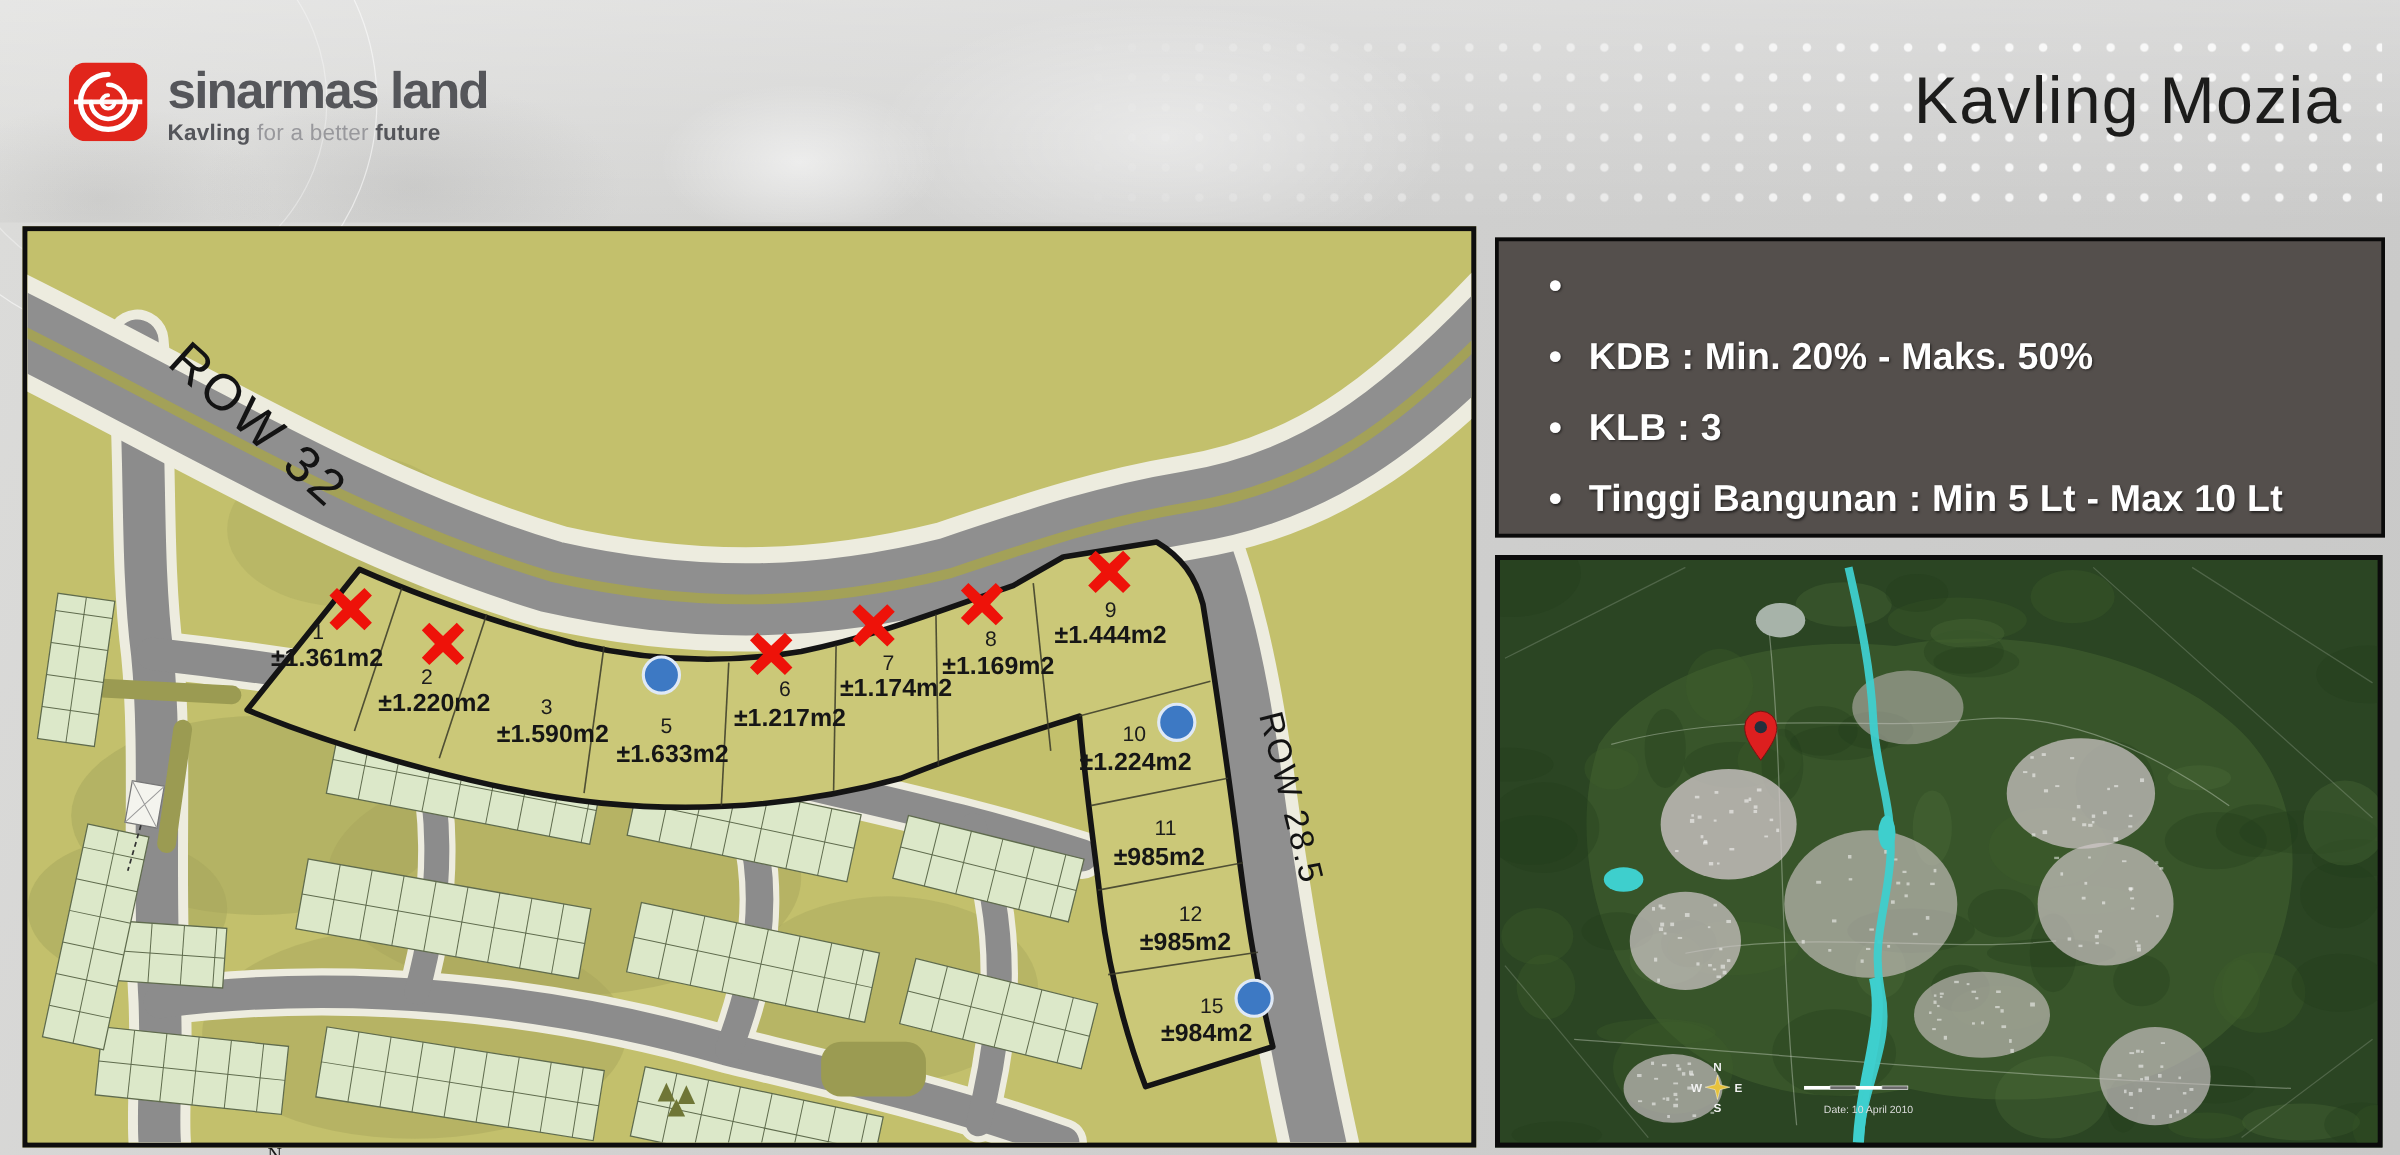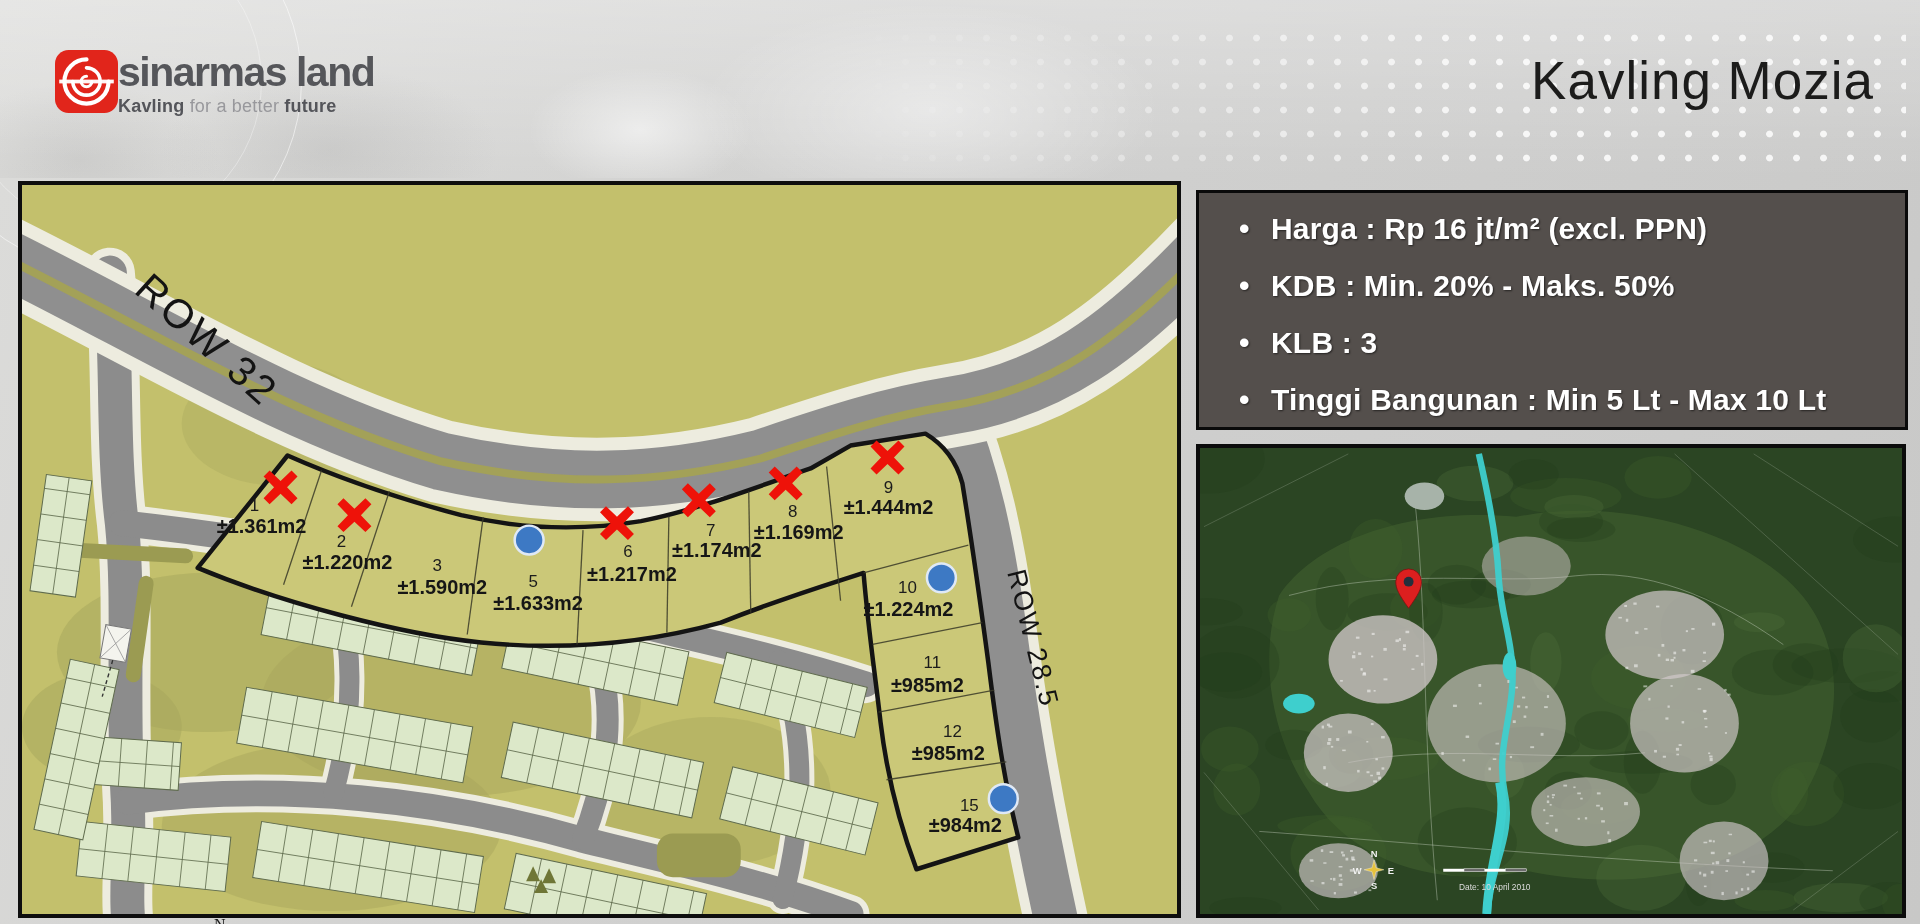--- a/index.html
+++ b/index.html
@@ -17,21 +17,21 @@
   .arc{position:absolute;border:1px solid rgba(255,255,255,.55);border-radius:50%;}
   .arc1{left:-80px;top:-110px;width:380px;height:380px;}
   .arc2{left:-40px;top:-70px;width:300px;height:300px;border-color:rgba(255,255,255,.35);}
   .dots{position:absolute;left:838px;top:26px;width:1068px;height:140px;
     background-image:radial-gradient(circle,rgba(255,255,255,.82) 3px,rgba(255,255,255,0) 3.8px);
     background-size:27px 24px;
     -webkit-mask-image:linear-gradient(to right,transparent,rgba(0,0,0,.5) 30%,#000 62%);
             mask-image:linear-gradient(to right,transparent,rgba(0,0,0,.5) 30%,#000 62%);}
   .logo{position:absolute;left:55px;top:50px;display:flex;align-items:flex-start;}
   .logo-icon{width:63px;height:63px;flex:0 0 auto;}
-  .logo-text{margin-left:0;padding-top:1px;}
+  .logo-text{margin-left:16px;padding-top:1px;}
   .brand{font-size:41px;font-weight:700;color:#55565a;letter-spacing:-1.5px;line-height:42px;}
   .tagline{font-size:18px;margin-top:3px;color:#54555a;letter-spacing:.2px;}
   .tagline .light{color:#98989c;font-weight:400;}
   .tagline .bold{font-weight:700;}
   .page-title{position:absolute;top:50px;right:46px;font-size:53px;font-weight:300;
     color:#1c1c1b;letter-spacing:1px;}
   
   .siteplan{position:absolute;left:18px;top:181px;width:1163px;height:737px;
     box-sizing:border-box;border:4px solid #0e0e0e;background:#c3c06c;}
   .siteplan svg{display:block;width:100%;height:100%;}
@@ -336,21 +336,20 @@
       <text class="rowlbl" transform="translate(176,166) rotate(42)">ROW 32</text>
       <text class="rowlbl2" transform="translate(1004,458) rotate(76)">ROW 28.5</text>
     </svg>
   </div>
 
   <div class="north-indicator">N</div>
 
   <div class="info">
     <div class="info-row">
       <span class="bullet">•</span>
-      <span>Harga : Rp 16 jt/m² (excl. PPN)</span>
     </div>
     <div class="info-row">
       <span class="bullet">•</span>
       <span>KDB : Min. 20% - Maks. 50%</span>
     </div>
     <div class="info-row">
       <span class="bullet">•</span>
       <span>KLB : 3</span>
     </div>
     <div class="info-row">

